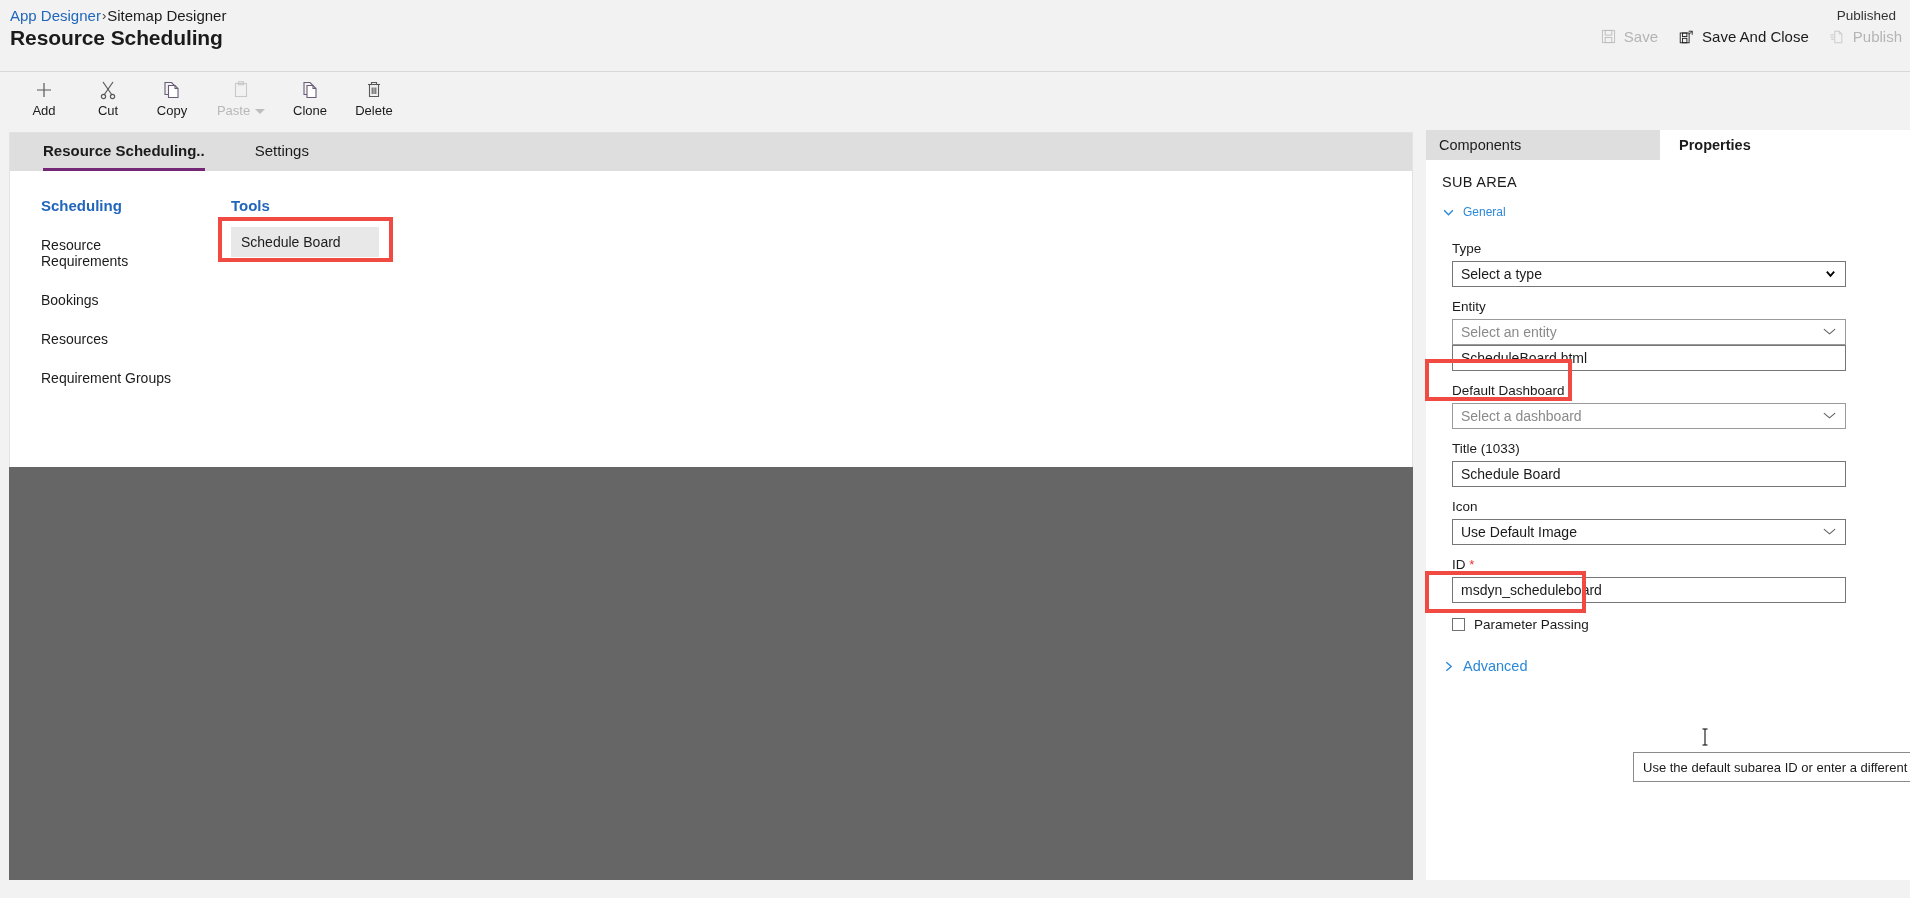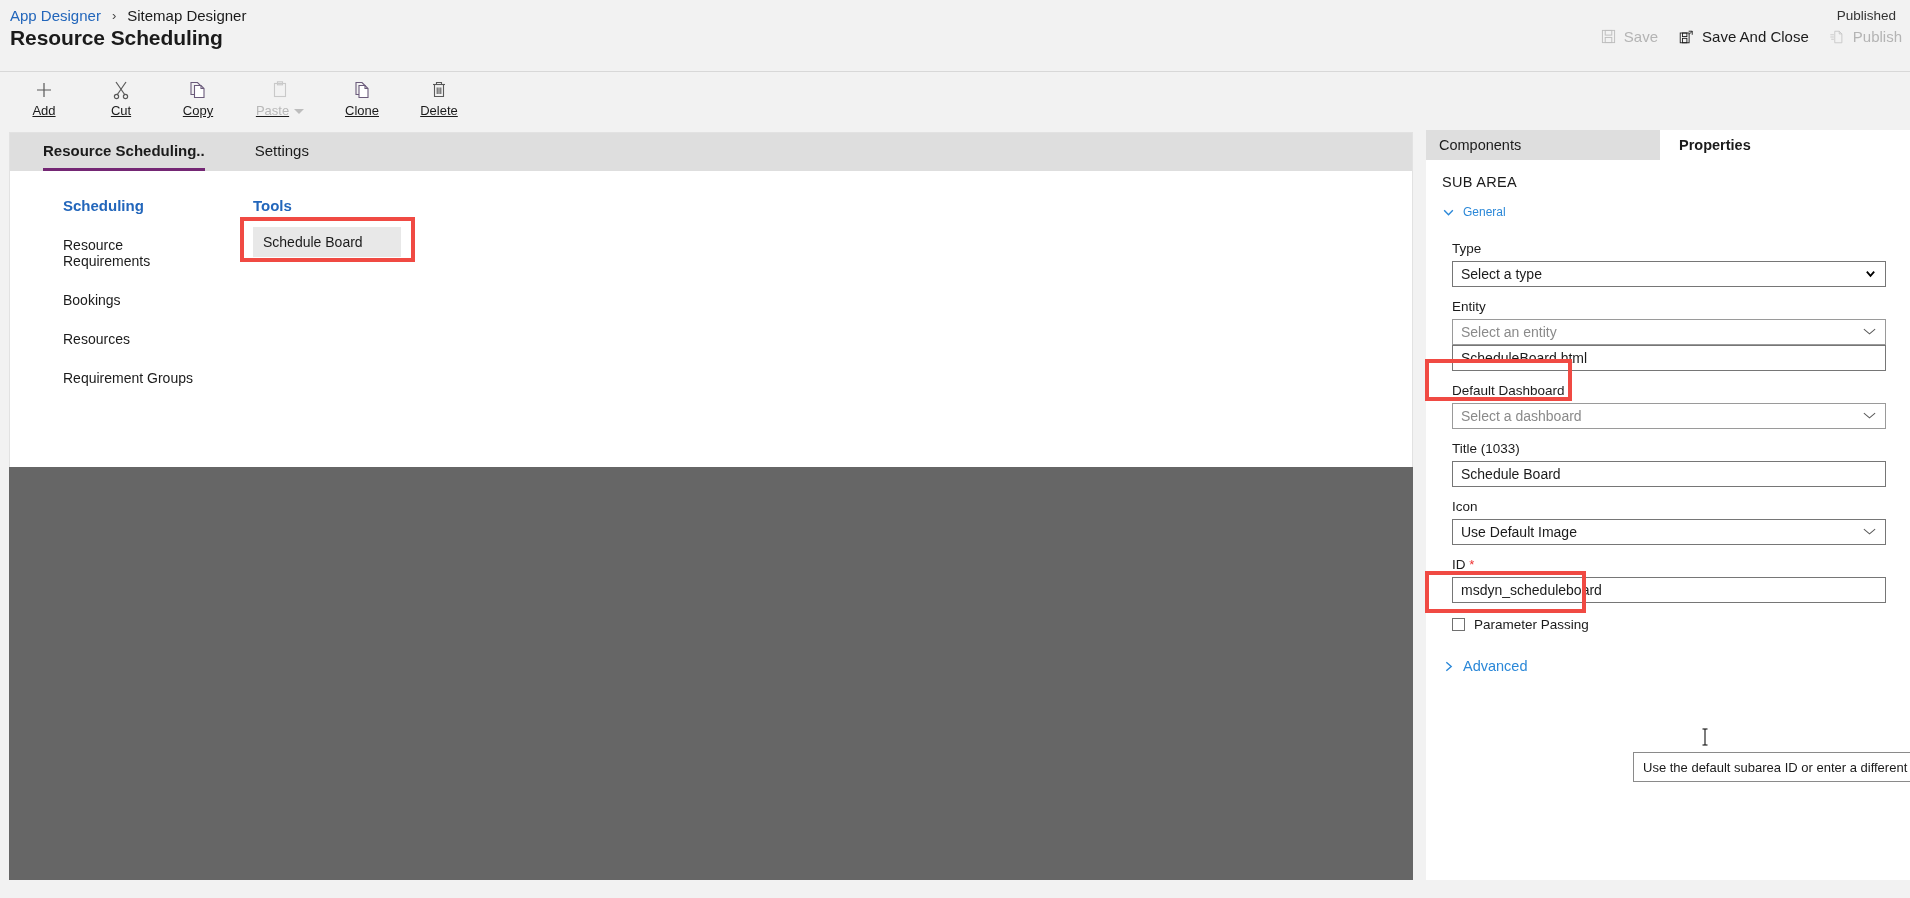--- a/index.html
+++ b/index.html
@@ -5,54 +5,54 @@
   html,body{margin:0;padding:0;}
   body{
     width:1910px;height:898px;overflow:hidden;
     background:#f2f2f2;
     font-family:"Liberation Sans","DejaVu Sans",sans-serif;
     font-size:14px;color:#1b1b1b;
     -webkit-font-smoothing:antialiased;
   }
   
   #header{position:absolute;left:0;top:0;width:1910px;height:71px;background:#f2f2f2;}
-  #breadcrumb{position:absolute;left:10px;top:7px;font-size:15px;color:#1b1b1b;display:flex;align-items:center;gap:11px;}
+  #breadcrumb{position:absolute;left:10px;top:7px;font-size:15px;color:#1b1b1b;display:flex;align-items:center;gap:1px;}
   #breadcrumb .crumb{color:#2266bb;cursor:pointer;}
   #breadcrumb .crumb.last{color:#1b1b1b;cursor:default;}
   #breadcrumb .sep{color:#444;font-size:13px;}
   #page-title{position:absolute;left:10px;top:26px;font-size:21px;font-weight:bold;color:#1b1b1b;letter-spacing:-0.1px;}
   #published{position:absolute;right:14px;top:8px;font-size:13.5px;color:#333;}
   #hdr-actions{position:absolute;right:8px;top:28px;display:flex;align-items:center;gap:20px;}
   .hdr-btn{display:flex;align-items:center;gap:8px;font-size:15px;color:#1b1b1b;cursor:pointer;}
   .hdr-btn.disabled{color:#b4b4b4;cursor:default;}
   .hdr-btn svg{display:block;}
 
   
   #toolbar{position:absolute;left:0;top:71px;width:1910px;height:61px;background:#f2f2f2;border-top:1px solid #d8d8d8;}
-  #toolbar-inner{display:flex;align-items:flex-start;padding-left:14px;padding-top:7px;gap:17px;text-decoration:underline;}
+  #toolbar-inner{display:flex;align-items:flex-start;padding-left:14px;padding-top:7px;gap:4px;}
   .tb-item{width:60px;display:flex;flex-direction:column;align-items:center;gap:3px;cursor:pointer;}
   .tb-item .tb-ico{height:22px;display:flex;align-items:center;justify-content:center;}
   .tb-item .tb-lab{font-size:13px;color:#1b1b1b;line-height:14px;}
   .tb-item.disabled .tb-lab{color:#b8b8b8;}
   .tb-item.has-caret{width:70px;}
   .tb-labrow{display:flex;align-items:center;gap:5px;}
   .caret{width:0;height:0;border-left:5px solid transparent;border-right:5px solid transparent;border-top:5px solid #bdbdbd;}
 
   
   #canvas{position:absolute;left:9px;top:132px;width:1404px;height:335px;background:#fff;border:1px solid #e2e2e2;border-bottom:none;box-sizing:border-box;}
   #tabstrip{height:38px;background:#dedede;position:relative;display:flex;align-items:flex-end;padding-left:33px;}
   .ctab{height:38px;display:flex;align-items:center;font-size:15px;color:#1b1b1b;cursor:pointer;position:relative;padding-bottom:2px;}
   .ctab.active{font-weight:bold;}
   .ctab.active:after{content:"";position:absolute;left:0;right:0;bottom:0;height:3px;background:#742774;}
   .ctab.t2{margin-left:50px;}
   #cols{display:flex;padding:26px 0 0 0;}
   .col{padding-left:0;}
   .col-head{font-size:15px;font-weight:bold;color:#2266bb;}
   .col-item{font-size:14px;color:#1b1b1b;}
-  #col-left{width:150px;margin-left:53px;}
+  #col-left{width:150px;margin-left:31px;}
   #col-left .col-item{margin-top:23px;}
   #col-right{margin-left:40px;position:relative;}
   #tile-wrap{position:relative;margin-top:13px;}
   #tile-outline{position:absolute;left:-13px;top:-10px;width:175px;height:45px;border:4px solid #f04a43;box-sizing:border-box;background:#fff;}
   #tile{position:relative;width:148px;height:30px;background:#e8e8e8;display:flex;align-items:center;padding-left:10px;box-sizing:border-box;font-size:14px;color:#1b1b1b;cursor:pointer;}
   #grayarea{position:absolute;left:9px;top:467px;width:1404px;height:413px;background:#666666;}
 
   
   #rpanel{position:absolute;left:1426px;top:130px;width:484px;height:750px;background:#fff;}
   #rtabs{display:flex;height:30px;}
@@ -60,21 +60,21 @@
   .rtab.inactive{background:#dedede;width:234px;}
   .rtab.active{background:#fff;font-weight:bold;width:250px;padding-left:19px;}
   #subarea{font-size:14.5px;color:#1b1b1b;letter-spacing:0.3px;padding:14px 0 0 16px;}
   #general-row{display:flex;align-items:center;gap:8px;padding:15px 0 0 16px;cursor:pointer;}
   #general-row .ttl{font-size:12px;color:#2b88d8;}
   .chev{display:block;}
   #fields{padding:10px 0 0 26px;}
   .fld{margin-bottom:0;}
   .fld-lab{font-size:13.5px;color:#1b1b1b;margin:12px 0 5px 0;}
   .fld-lab .req{color:#e33;font-size:13px;}
-  .ctl{position:relative;width:434px;height:26px;box-sizing:border-box;border:1px solid #767676;background:#fff;display:flex;align-items:center;padding:0 8px;font-size:14px;color:#1b1b1b;}
+  .ctl{position:relative;width:394px;height:26px;box-sizing:border-box;border:1px solid #767676;background:#fff;display:flex;align-items:center;padding:0 8px;font-size:14px;color:#1b1b1b;}
   .ctl.placeholder{color:#8a8a8a;border-color:#9a9a9a;}
   .ctl .sel-chev{position:absolute;right:8px;top:50%;transform:translateY(-50%);}
   .ctl.native .sel-chev{right:9px;}
   .hl-box{position:absolute;border:4px solid #f04a43;box-sizing:border-box;pointer-events:none;}
   #cb-row{display:flex;align-items:center;gap:9px;margin-top:14px;}
   #cb{width:13px;height:13px;border:1px solid #707070;box-sizing:border-box;background:#fff;cursor:pointer;}
   #cb-lab{font-size:13.5px;color:#1b1b1b;}
   #adv-row{display:flex;align-items:center;gap:8px;margin-top:26px;margin-left:-10px;cursor:pointer;}
   #adv-row .ttl{font-size:14.5px;color:#2b88d8;}
   

